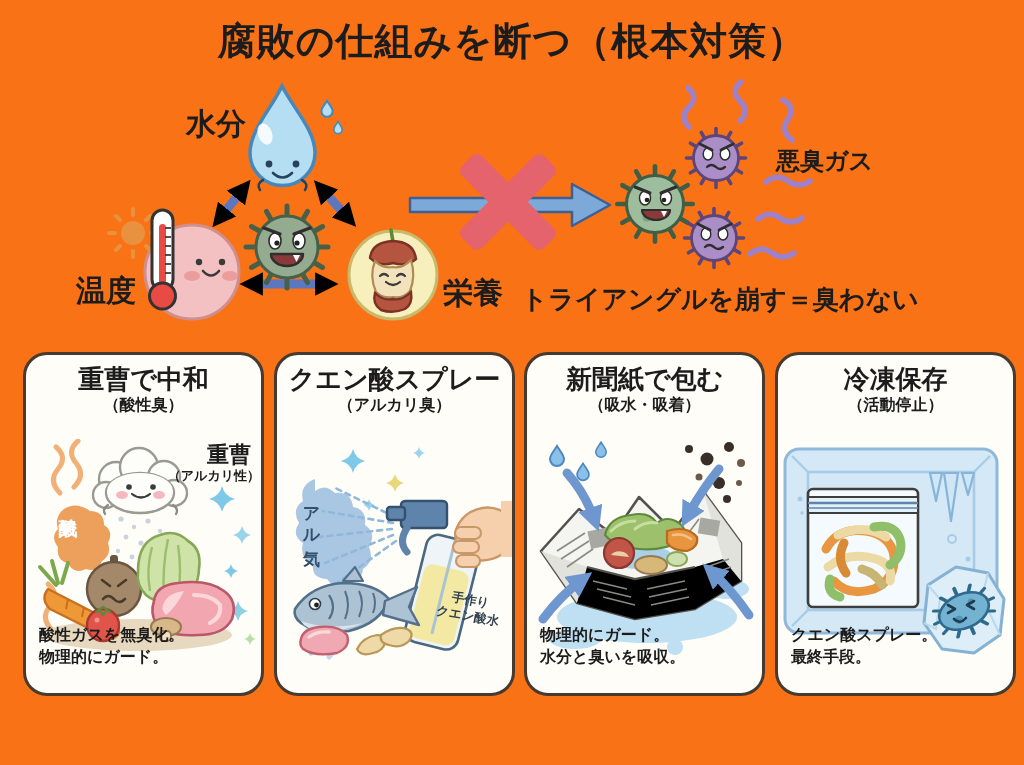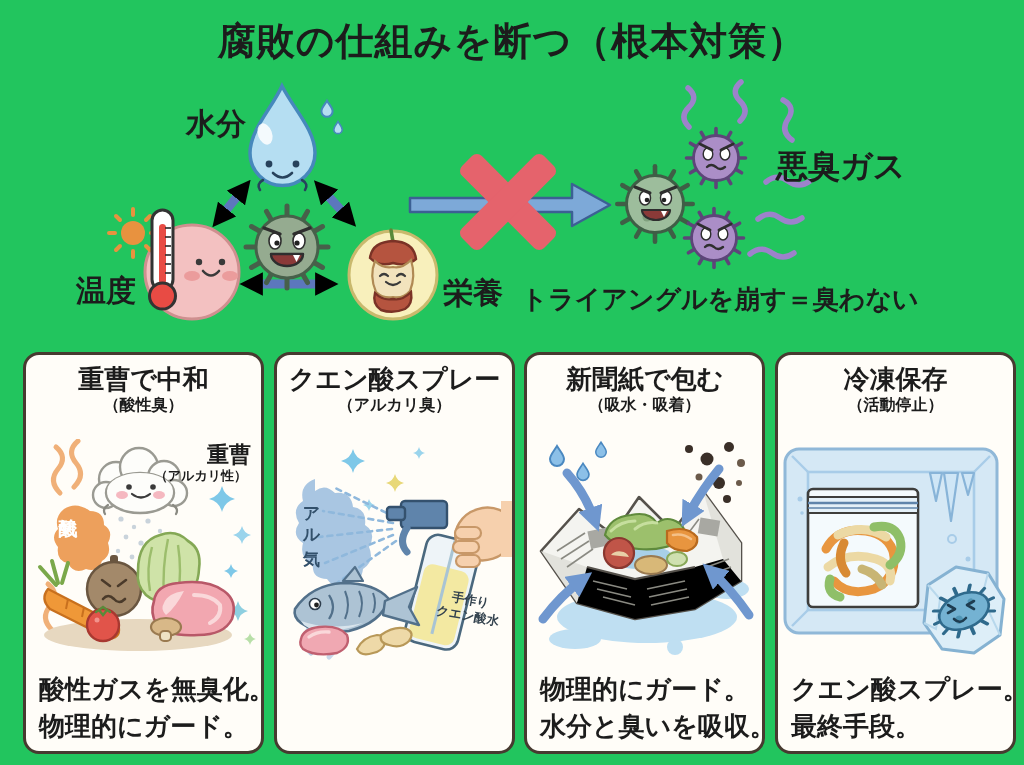--- a/index.html
+++ b/index.html
@@ -2,61 +2,61 @@
 <html><head>
 <meta charset="utf-8">
 <style>
   html,body{margin:0;padding:0;}
   body{
     font-family:"Liberation Sans","DejaVu Sans",sans-serif;
     background:#ffffff;
   }
   #stage{
     position:relative;width:1024px;height:765px;
-    background:#22c55e;overflow:hidden;
+    background:#f97316;overflow:hidden;
   }
   .abs{position:absolute;}
   #main-title{
     left:0;top:16px;width:1024px;text-align:center;
     font-size:38px;font-weight:900;color:#1c1c1c;letter-spacing:1px;
   }
   .node-label{
     font-size:30px;font-weight:700;color:#1c1c1c;
   }
   #gas-label{
-    left:776px;top:145px;font-size:32px;font-weight:800;color:#1c1c1c;
+    left:776px;top:145px;font-size:24px;font-weight:800;color:#1c1c1c;
   }
   #conclusion{
     left:505px;top:282px;width:430px;text-align:center;
     font-size:26px;font-weight:800;color:#1c1c1c;
   }
   .card{
-    position:absolute;top:352px;width:241px;height:402px;
-    box-sizing:border-box;border:3px solid #473a30;border-radius:16px;
+    position:absolute;top:352px;width:241px;height:344px;
+    box-sizing:border-box;border:3px solid #473a30;border-radius:24px;
     background:#fffdf8;
   }
   .card-title{
     margin-top:9px;text-align:center;font-size:26px;font-weight:800;color:#1c1c1c;line-height:1.2;
   }
   .card-subtitle{
     text-align:center;font-size:16px;font-weight:800;color:#1c1c1c;line-height:1.2;
   }
   .card-art{position:absolute;left:0;top:84px;width:235px;height:235px;}
   .card-caption{
-    position:absolute;left:13px;bottom:6px;
-    font-size:26px;font-weight:700;color:#1c1c1c;line-height:1.42;white-space:nowrap;
+    position:absolute;left:13px;bottom:24px;
+    font-size:16px;font-weight:700;color:#1c1c1c;line-height:1.42;white-space:nowrap;
   }
   .v-label{
     writing-mode:vertical-rl;text-orientation:upright;
     font-weight:700;line-height:1;
   }
   #bubble-acid-label{left:33px;top:147px;font-size:19px;color:#ffffff;letter-spacing:2px;}
   #bubble-alk-label{left:26px;top:140px;font-size:17px;color:#32506b;letter-spacing:2px;}
   #soda-cloud-label{right:10px;top:85px;font-size:22px;font-weight:800;color:#1c1c1c;}
-  #soda-cloud-sublabel{right:14px;top:112px;font-size:13px;font-weight:700;color:#1c1c1c;}
+  #soda-cloud-sublabel{right:1px;top:112px;font-size:13px;font-weight:700;color:#1c1c1c;}
   #bottle-label{
     left:148px;top:238px;width:88px;text-align:center;
     font-size:12.5px;font-weight:700;color:#33424e;line-height:1.25;
     transform:rotate(10deg);
   }
 </style>
 </head>
 <body>
 
 <div id="stage">

